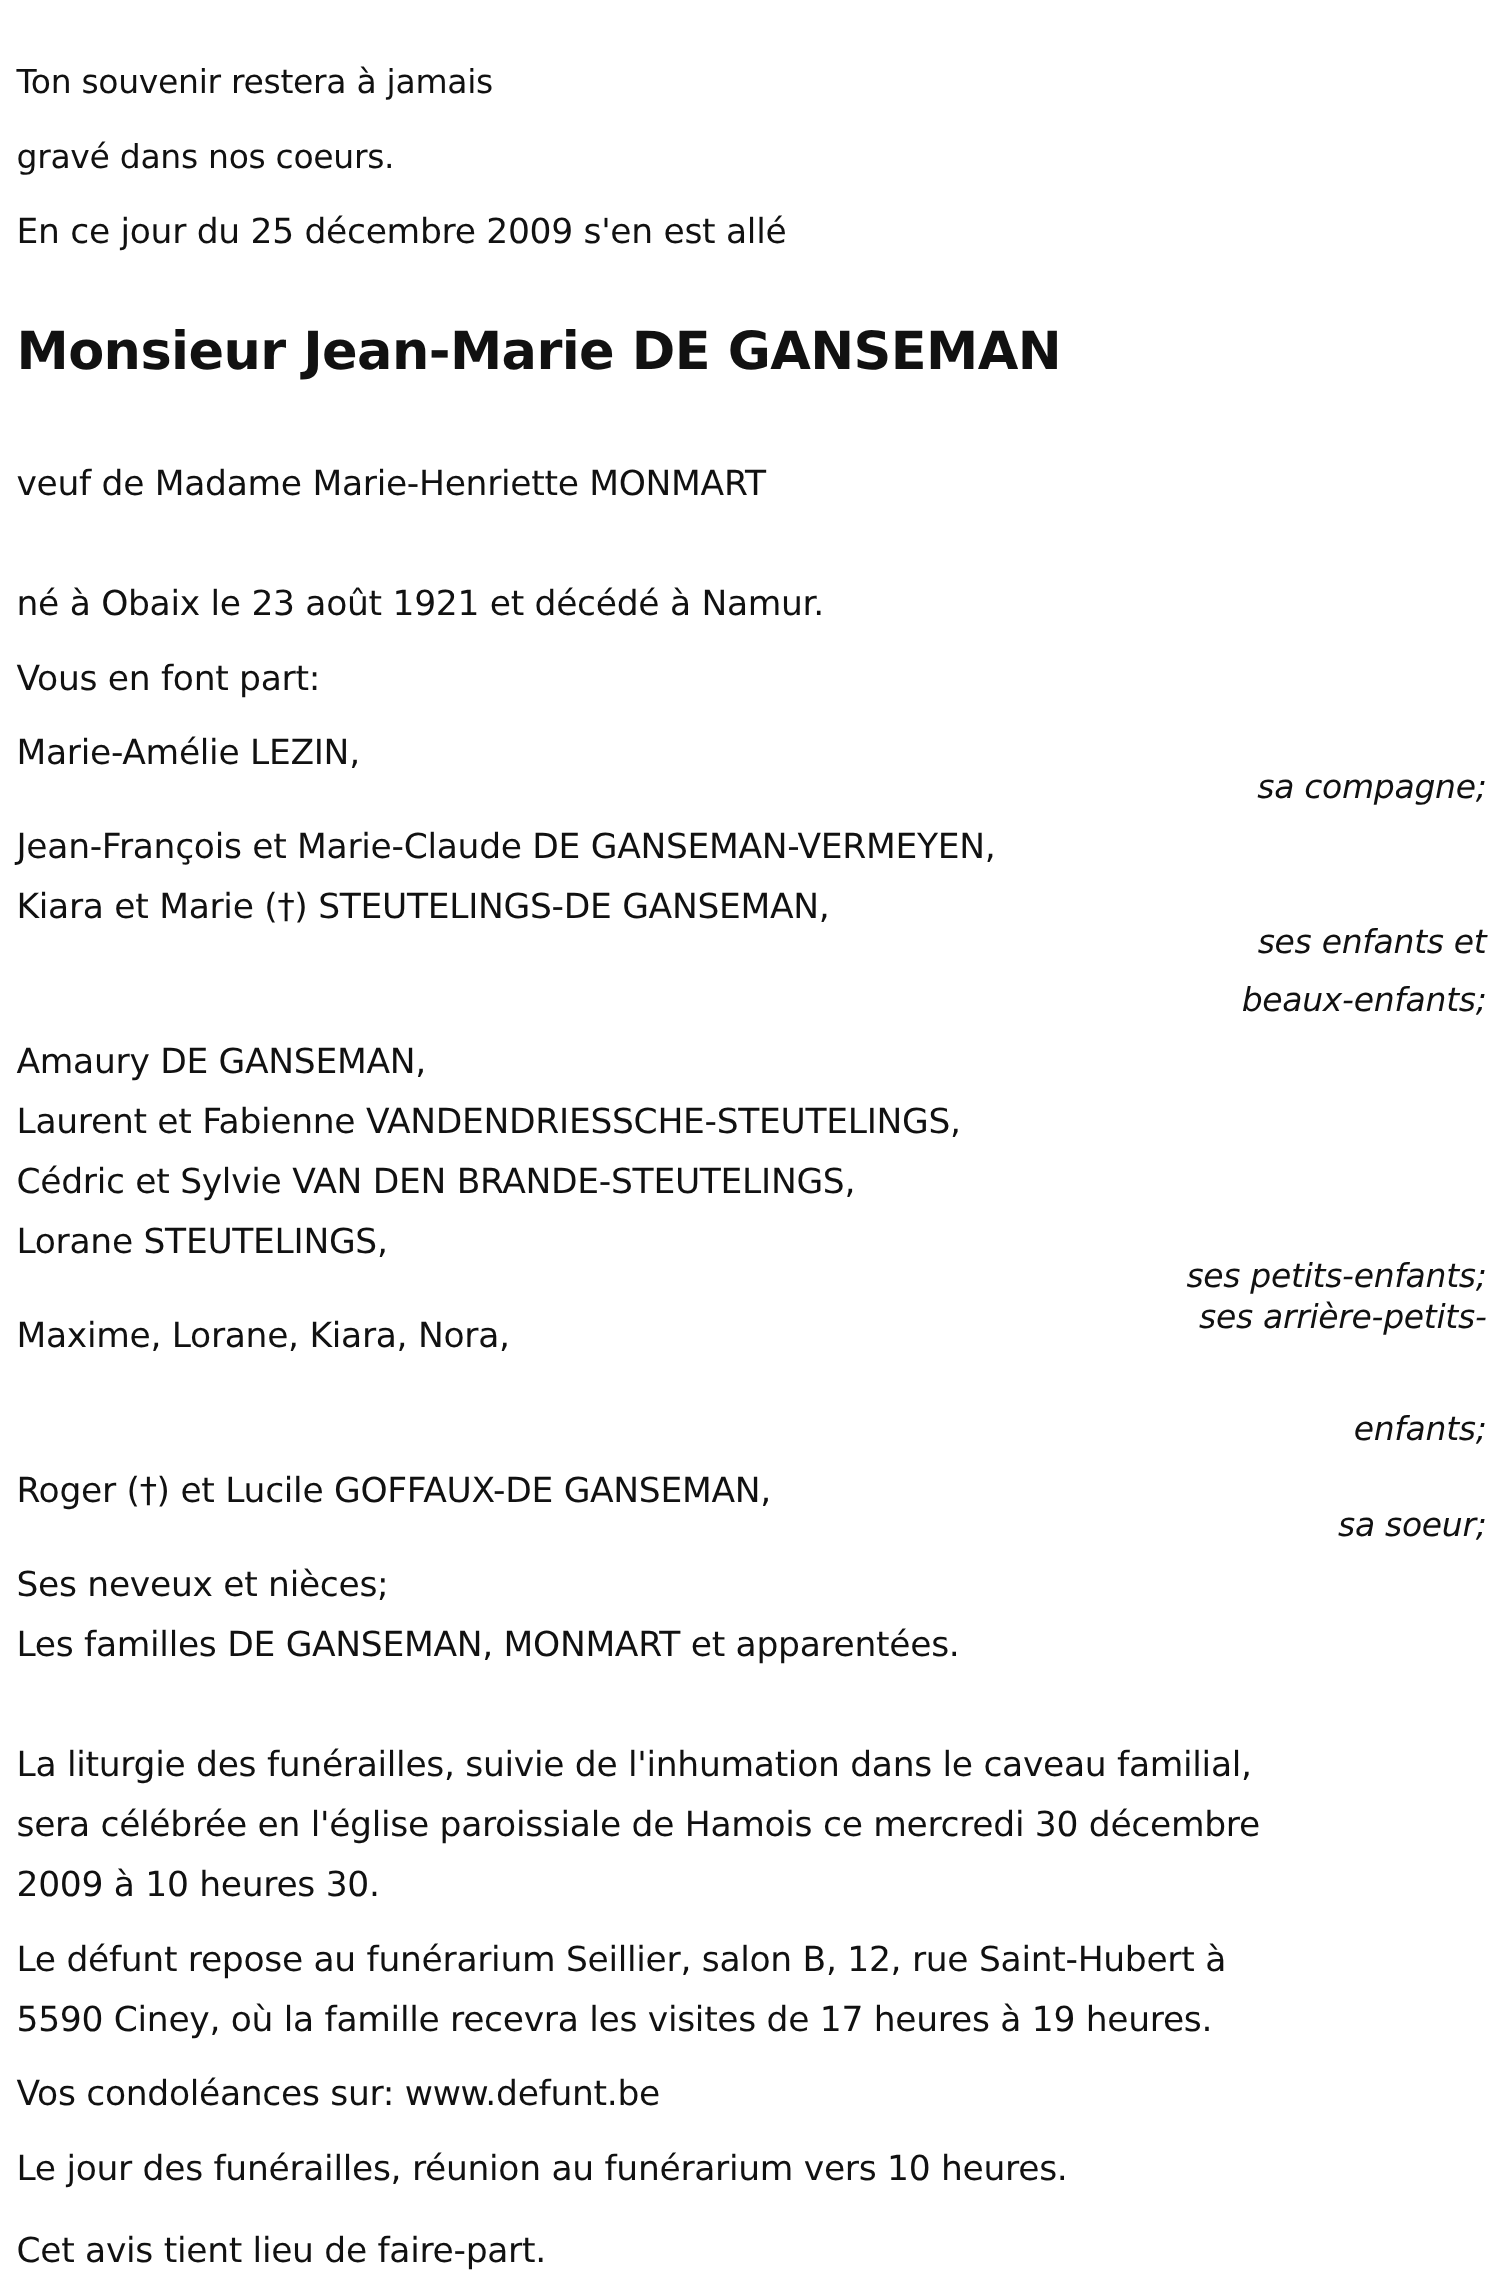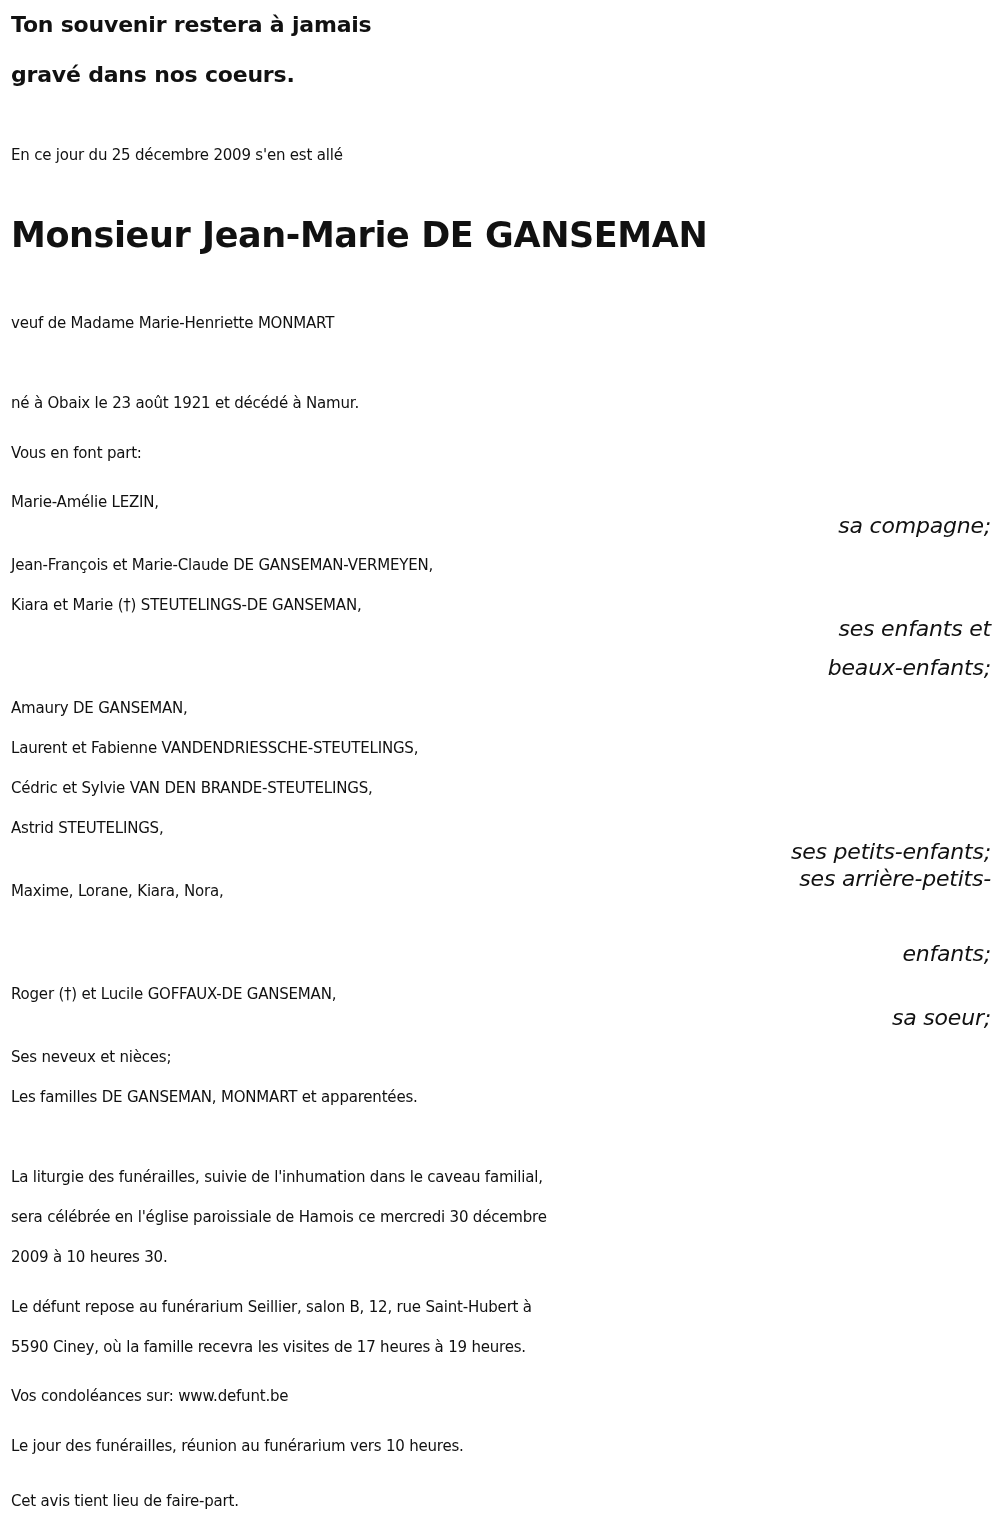--- a/index.html
+++ b/index.html
@@ -18,37 +18,38 @@
     .doc {
       position: absolute;
       left: 11px;
       top: 0;
       width: 980px;
     }
     .ln {
       position: absolute;
       left: 0;
       white-space: nowrap;
-      font-size: 15px;
+      font-size: 23px;
       line-height: 30px;
       letter-spacing: -0.2px;
     }
     .rt {
       position: absolute;
       right: 0;
       white-space: nowrap;
       font-size: 22px;
       line-height: 30px;
       font-style: italic;
       text-align: left;
       letter-spacing: -0.2px;
     }
     .bold-line {
-      font-weight: bold;
+      font-weight: normal;
       font-size: 22px;
+      margin-top: 31px;
     }
     .title {
       font-weight: bold;
       font-size: 35px;
       line-height: 44px;
       letter-spacing: -0.4px;
       text-align: center;
     }
   </style>
 </head>
@@ -72,21 +73,21 @@
   <div class="rt" style="top:511px">sa compagne;</div>
 
   <div class="ln" style="top:550px">Jean-François et Marie-Claude DE GANSEMAN-VERMEYEN,</div>
   <div class="ln" style="top:590px">Kiara et Marie (†) STEUTELINGS-DE GANSEMAN,</div>
   <div class="rt" style="top:614px">ses enfants et</div>
   <div class="rt" style="top:653px">beaux-enfants;</div>
 
   <div class="ln" style="top:693px">Amaury DE GANSEMAN,</div>
   <div class="ln" style="top:733px">Laurent et Fabienne VANDENDRIESSCHE-STEUTELINGS,</div>
   <div class="ln" style="top:773px">Cédric et Sylvie VAN DEN BRANDE-STEUTELINGS,</div>
-  <div class="ln" style="top:813px">Astrid STEUTELINGS,</div>
+  <div class="ln" style="top:813px">Lorane STEUTELINGS,</div>
   <div class="rt" style="top:837px">ses petits-enfants;</div>
 
   <div class="ln" style="top:876px">Maxime, Lorane, Kiara, Nora,</div>
   <div class="rt" style="top:864px">ses arrière-petits-</div>
   <div class="rt" style="top:939px">enfants;</div>
 
   <div class="ln" style="top:979px">Roger (†) et Lucile GOFFAUX-DE GANSEMAN,</div>
   <div class="rt" style="top:1003px">sa soeur;</div>
 
   <div class="ln" style="top:1042px">Ses neveux et nièces;</div>

